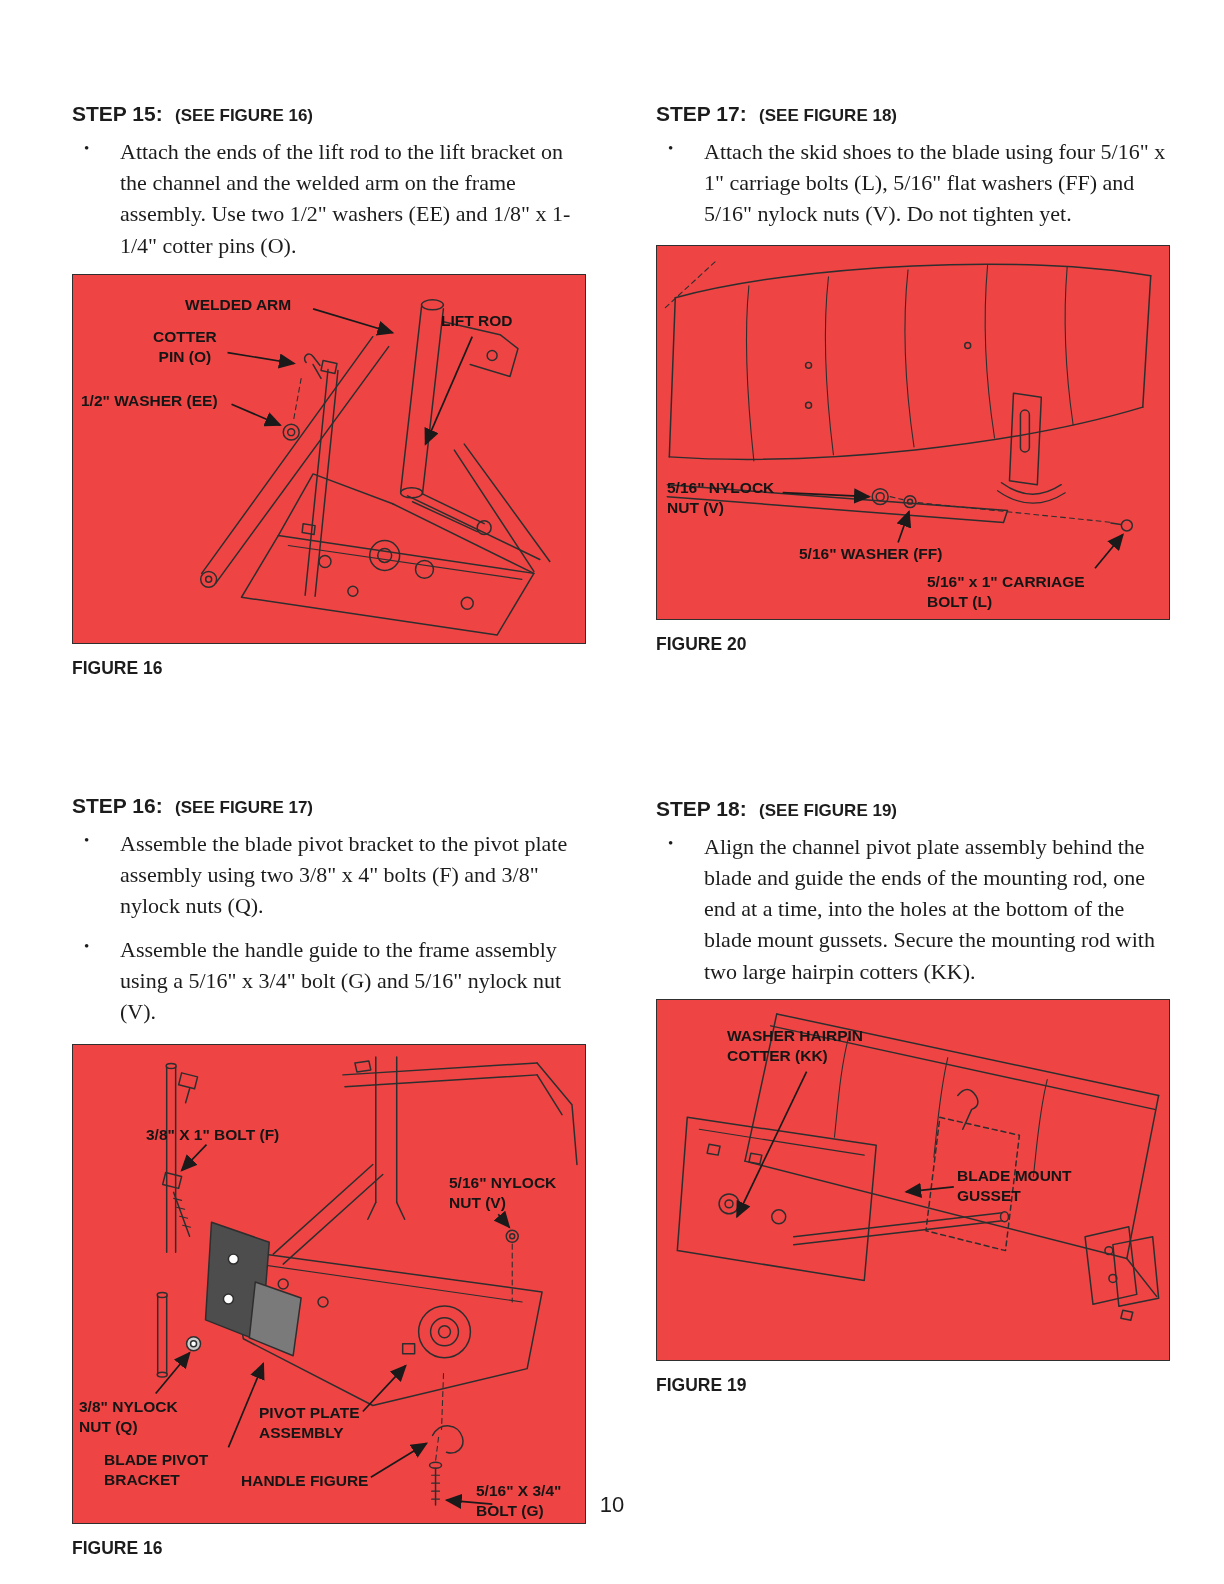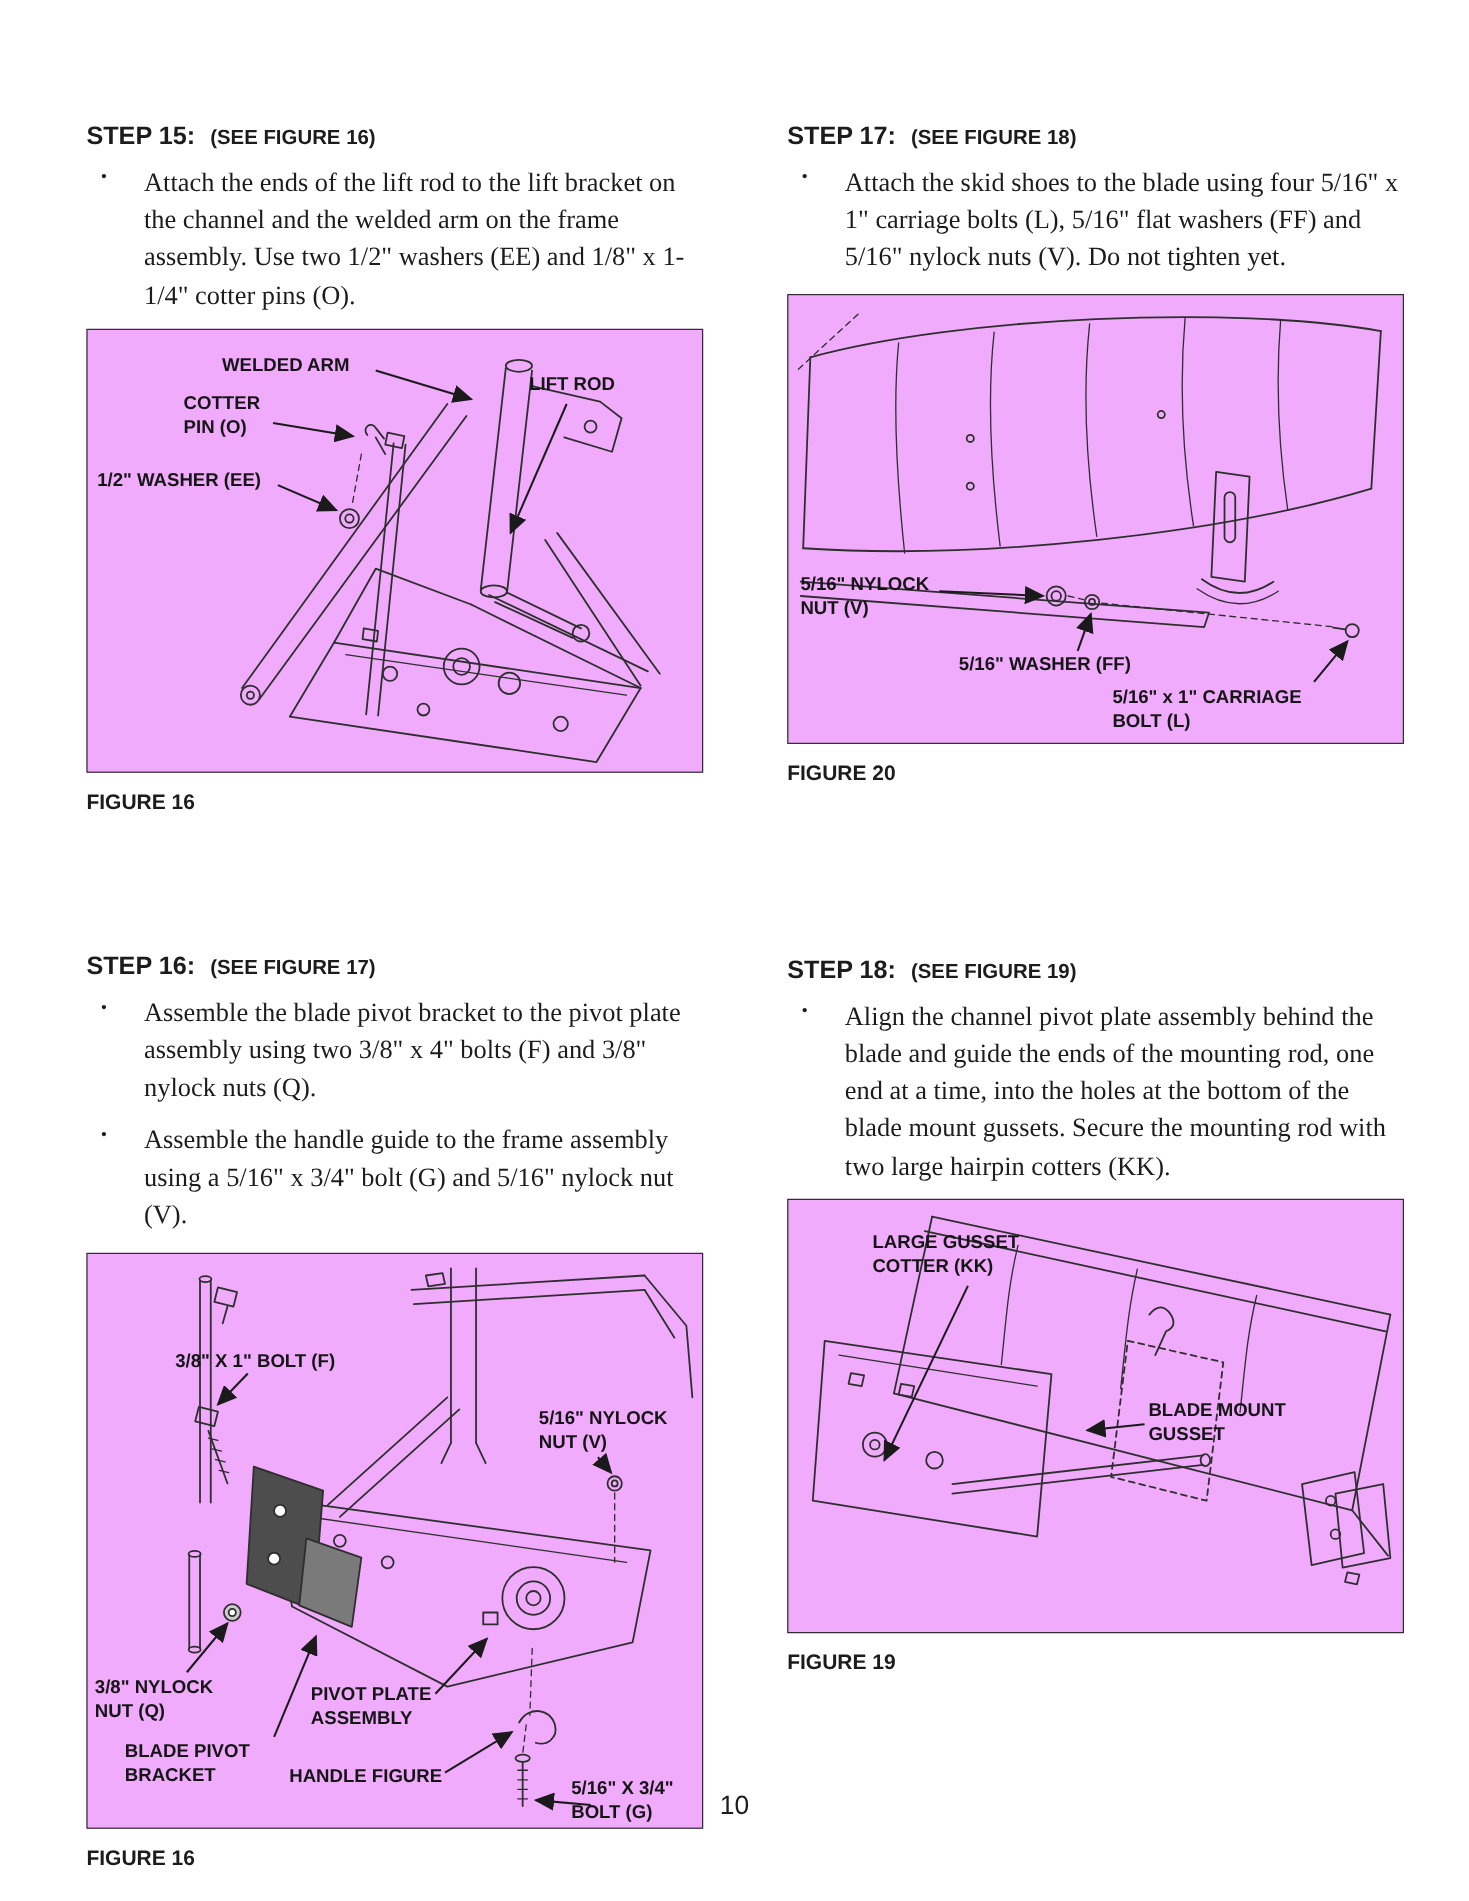--- a/index.html
+++ b/index.html
@@ -14,21 +14,21 @@
   .col-right { left:656px; }
 
   .step-head { font-weight:bold; height:26px; margin-bottom:8px; }
   .step-title { font-size:21px; }
   .step-see   { font-size:17px; margin-left:8px; }
 
   .bullet { display:flex; font-size:22px; line-height:1.42; margin-bottom:12px;font-family:Liberation Serif, serif; }
   .bullet::before { content:"\2022"; flex:0 0 36px; padding-left:12px; font-size:15px; line-height:1.66; }
   .bullet .btxt { width:464px; }
 
-  .figbox { position:relative; border:1.6px solid #2f2f2f; background:#f0abfc; overflow:hidden; }
+  .figbox { position:relative; border:1.6px solid #2f2f2f; background:#ef4444; overflow:hidden; }
   .figbox svg { position:absolute; top:0; left:0; width:100%; height:100%; }
   .fig16 { height:370px; margin-top:13px; }
   .fig17 { height:480px; margin-top:17px; }
   .fig18 { height:375px; margin-top:15px; }
   .fig19 { height:362px; margin-top:7px; }
   .mt-step16 { margin-top:111px; }
   .mt-step18 { margin-top:138px; }
 
   .figcap { font-weight:bold; font-size:17.5px; margin-top:14px; height:25px; }
 
@@ -109,21 +109,21 @@
         </g>
         <g class="leader">
           <path d="M240,34 L320,58" marker-end="url(#arr16)"></path>
           <path d="M400,62 L353,170" marker-end="url(#arr16)"></path>
           <path d="M154,78 L221,89" marker-end="url(#arr16)"></path>
           <path d="M158,130 L207,151" marker-end="url(#arr16)"></path>
         </g>
       </svg>
       <div class="figlabel" style="left:112px; top:20px;">WELDED ARM</div>
       <div class="figlabel" style="left:368px; top:36px;">LIFT ROD</div>
-      <div class="figlabel" style="left:80px; top:52px;">COTTER
+      <div class="figlabel" style="left:80px; top:52px;text-align:center;">COTTER
 PIN (O)</div>
       <div class="figlabel" style="left:8px; top:116px;">1/2" WASHER (EE)</div>
     </div>
     <div class="figcap">FIGURE 16</div>
 
     <div class="step-head mt-step16">
       <span class="step-title">STEP 16:</span>
       <span class="step-see">(SEE FIGURE 17)</span>
     </div>
     <div class="bullet">
@@ -328,21 +328,21 @@
           <circle cx="452" cy="252" r="4"></circle>
           <circle cx="456" cy="280" r="4"></circle>
           <path d="M470,260 L500,298"></path>
           <path d="M466,312 l10,2 l-2,8 l-10,-2 z"></path>
         </g>
         <g class="leader">
           <path d="M148,72 L78,218" marker-end="url(#arr19)"></path>
           <path d="M296,188 L248,193" marker-end="url(#arr19)"></path>
         </g>
       </svg>
-      <div class="figlabel" style="left:70px; top:26px;">LARGE GUSSET
+      <div class="figlabel" style="left:70px; top:26px;">WASHER HAIRPIN
 COTTER (KK)</div>
       <div class="figlabel" style="left:300px; top:166px;">BLADE MOUNT
 GUSSET</div>
     </div>
     <div class="figcap">FIGURE 19</div>
 
   </div>
 
   <div class="pagenum">10</div>
 

